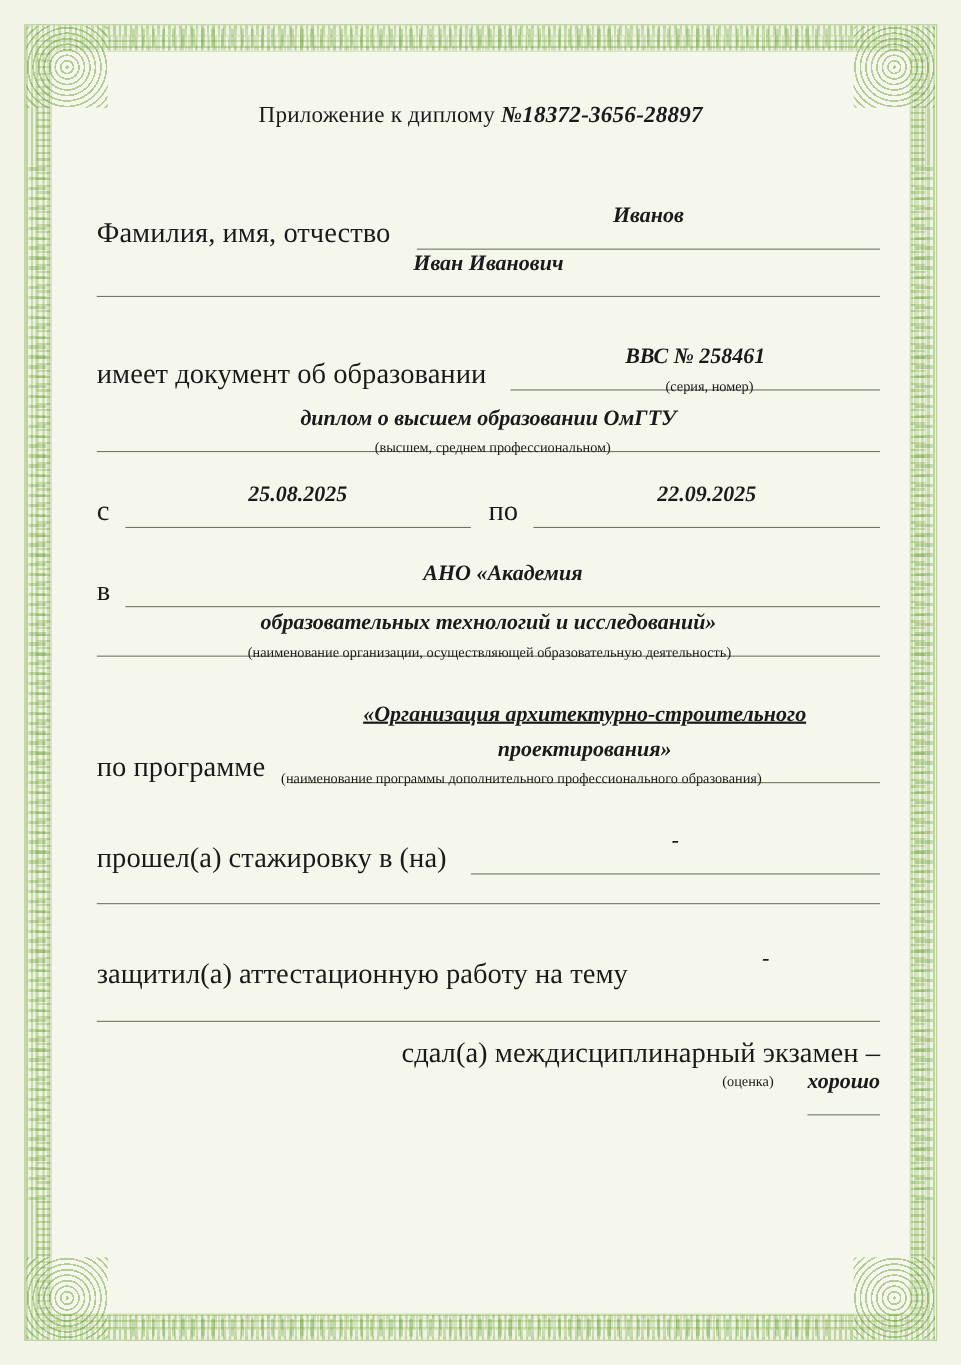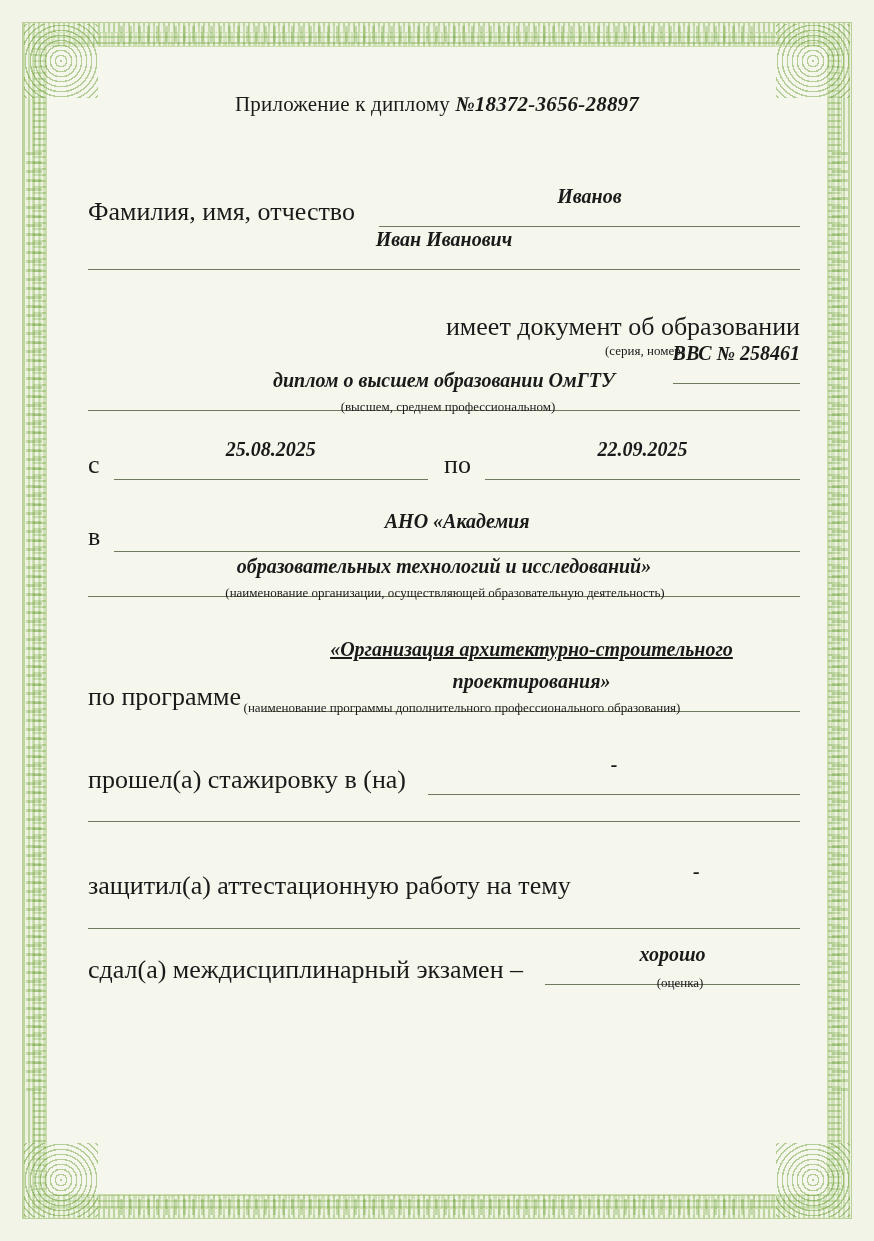--- a/index.html
+++ b/index.html
@@ -195,21 +195,21 @@
     </div>
 
     <div class="row" style="left:28px; top:125px; width:712px;">
       <span class="label">Фамилия, имя, отчество</span>
       <span class="fill" style="margin-left:24px;">Иванов</span>
     </div>
     <div class="row" style="left:28px; top:168px; width:712px;">
       <span class="fill">Иван Иванович</span>
     </div>
 
-    <div class="row" style="left:28px; top:253px; width:712px;flex-direction:column;">
+    <div class="row" style="left:28px; top:253px; width:712px;">
       <span class="label">имеет документ об образовании</span>
       <span class="fill" style="margin-left:22px; position:relative;">
         <span>ВВС № 258461</span>
       </span>
     </div>
     <div class="hint" style="left:440px; top:283px; width:290px;">(серия, номер)</div>
 
     <div class="row" style="left:28px; top:309px; width:712px;">
       <span class="fill">диплом о высшем образовании ОмГТУ</span>
     </div>
@@ -235,34 +235,34 @@
     <div class="hint" style="left:90px; top:525px; width:590px;">(наименование организации, осуществляющей образовательную деятельность)</div>
 
     <div class="row" style="left:28px; top:578px; width:712px;">
       <span class="label" style="visibility:hidden;">по программе</span>
       <span class="fill" style="margin-left:22px; border-bottom:none;text-decoration:underline;">«Организация архитектурно-строительного</span>
     </div>
     <div class="row" style="left:28px; top:610px; width:712px;">
       <span class="label">по программе</span>
       <span class="fill" style="margin-left:22px;">проектирования»</span>
     </div>
-    <div class="hint" style="left:102px; top:640px; width:600px;text-align:center;">(наименование программы дополнительного профессионального образования)</div>
+    <div class="hint" style="left:114px; top:640px; width:600px;text-align:center;">(наименование программы дополнительного профессионального образования)</div>
 
     <div class="row" style="left:28px; top:693px; width:712px;">
       <span class="label">прошел(а) стажировку в (на)</span>
       <span class="fill" style="margin-left:22px;">-</span>
     </div>
     <div class="underline-only" style="position:absolute; left:28px; top:760px; width:712px;"></div>
 
     <div class="row" style="left:28px; top:800px; width:712px;">
       <span class="label">защитил(а) аттестационную работу на тему</span>
       <span class="fill" style="margin-left:22px; border-bottom:none;">-</span>
     </div>
     <div class="underline-only" style="position:absolute; left:28px; top:867px; width:712px;"></div>
 
-    <div class="row" style="left:28px; top:883px; width:712px;">
+    <div class="row" style="left:28px; top:883px; width:712px;flex-direction:column;">
       <span class="label">сдал(а) междисциплинарный экзамен –</span>
       <span class="fill" style="margin-left:22px;">хорошо</span>
     </div>
     <div class="hint" style="left:520px; top:915px; width:200px;">(оценка)</div>
 
   </div>
 </div>
 
 </body></html>

